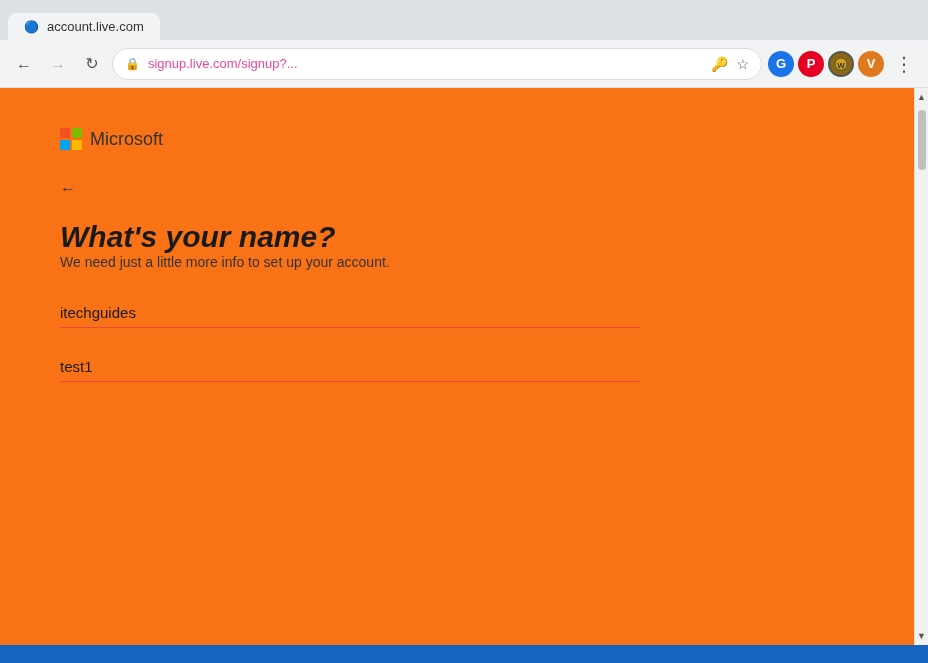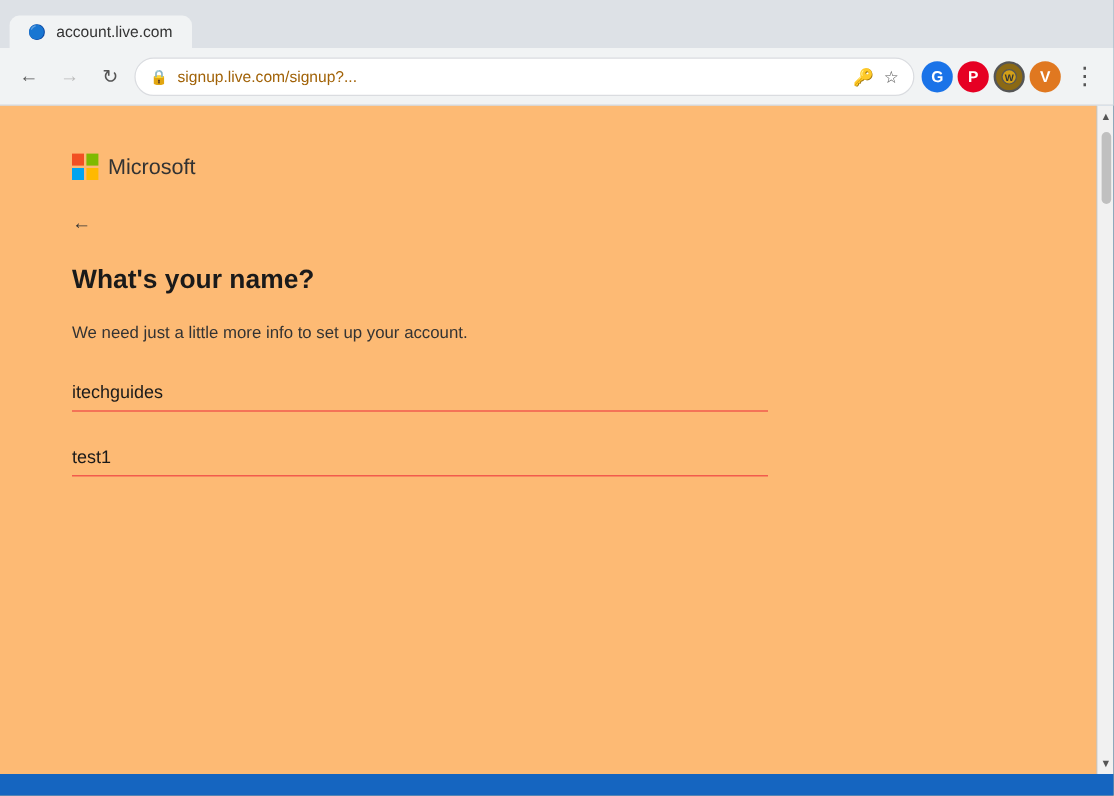--- a/index.html
+++ b/index.html
@@ -75,21 +75,21 @@
       padding: 4px 12px;
       gap: 8px;
       height: 32px;
     }
 
     .lock-icon { font-size: 12px; color: #555; }
 
     .url-text {
       flex: 1;
       font-size: 13px;
-      color: #a16207;
+      color: #ec4899;
       white-space: nowrap;
       overflow: hidden;
     }
 
     .key-icon { font-size: 14px; color: #555; }
     .star-icon { font-size: 14px; color: #555; }
 
     .toolbar-icons {
       display: flex;
       align-items: center;
@@ -122,21 +122,21 @@
 
     
     .content-area {
       display: flex;
       flex: 1;
       overflow: hidden;
     }
 
     .webpage {
       flex: 1;
-      background: #fdba74;
+      background: #f97316;
       overflow-y: auto;
       padding: 40px 60px;
     }
 
     .scrollbar-area {
       width: 14px;
       background: #f1f1f1;
       border-left: 1px solid #e0e0e0;
       display: flex;
       flex-direction: column;
@@ -198,24 +198,25 @@
       color: #333;
       font-size: 14px;
       margin-bottom: 24px;
       cursor: pointer;
     }
 
     .back-arrow { font-size: 16px; }
 
     
     .form-heading {
-      font-size: 22px;
+      font-size: 30px;
       font-weight: 700;
       color: #1a1a1a;
-      margin-bottom: 23px;
+      margin-bottom: 0;
+      font-style: italic;
     }
 
     .form-subtitle {
       font-size: 14px;
       color: #333;
       margin-bottom: 28px;
     }
 
     
     .input-group {

